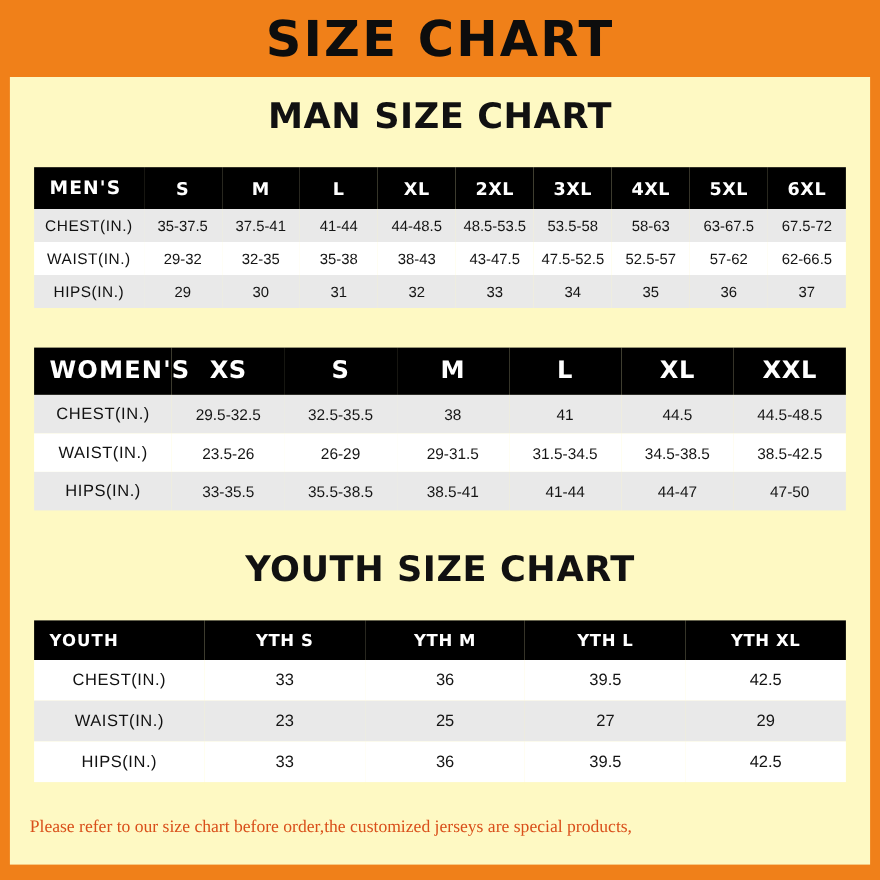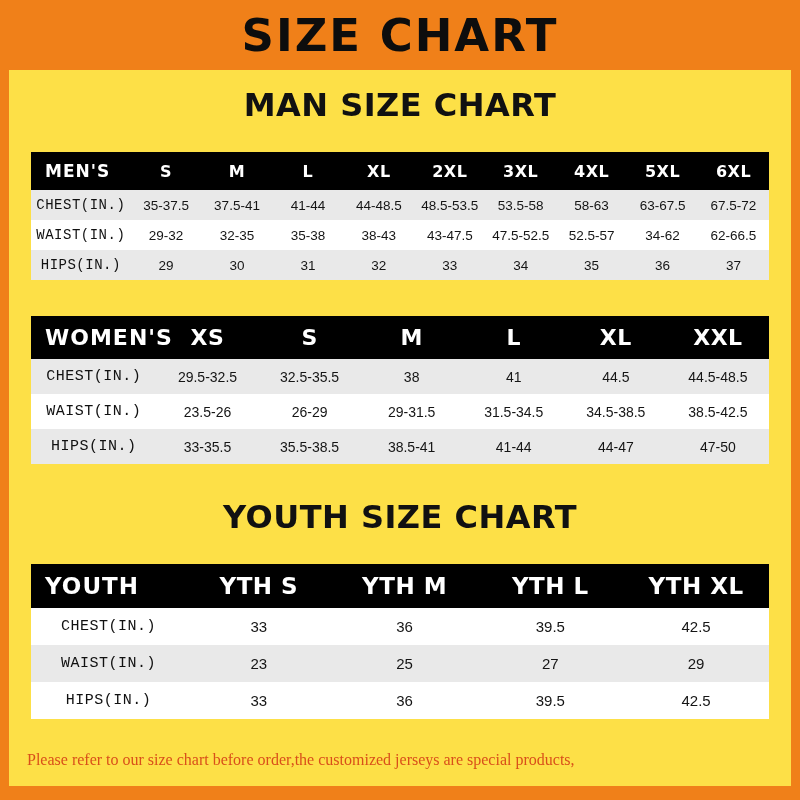--- a/index.html
+++ b/index.html
@@ -10,21 +10,21 @@
     width: 800px;
     height: 800px;
     background: #ffffff;
     font-family: "Liberation Sans", sans-serif;
     overflow: hidden;
   }
   .page {
     position: relative;
     width: 800px;
     height: 800px;
-    background: #fde047;
+    background: #fef9c3;
     box-sizing: border-box;
     border-left: 9px solid #f08019;
     border-right: 9px solid #f08019;
   }
   .banner {
     background: #f08019;
     height: 70px;
     display: flex;
     align-items: center;
     justify-content: center;
@@ -76,33 +76,32 @@
     text-align: center;
     font-size: 13.5px;
     color: #151515;
     padding: 7px 0;
     font-family: "Liberation Sans", sans-serif;
   }
   tbody td.rowhead {
     font-size: 14px;
     letter-spacing: 0.5px;
     color: #111111;
-    font-family: Liberation Mono, monospace;
   }
   tbody tr.odd td { background: #e9e9e9; }
   tbody tr.even td { background: #ffffff; }
 
   
   .men col.c0 { width: 13.5%; }
   .women col.c0 { width: 17%; }
   .women thead th { font-size: 22px; }
   .women tbody td { font-size: 14px; padding: 9px 0; }
   .women tbody td.rowhead { font-size: 15px; }
   .youth col.c0 { width: 21%; }
-  .youth thead th { font-size: 23px; margin-left: 42px; }
+  .youth thead th { font-size: 15px; margin-left: 42px; }
   .youth tbody td { font-size: 15px; padding: 10px 0; }
   .youth tbody td.rowhead { font-size: 15px; }
 
   .notice {
     padding: 12px 18px 0 18px;
     color: #d94f1a;
     font-size: 16px;
     line-height: 1.35;
     font-family: Liberation Serif, serif;
   }
@@ -169,21 +168,21 @@
         </tr>
         <tr class="even">
           <td class="rowhead">WAIST(IN.)</td>
           <td>29-32</td>
           <td>32-35</td>
           <td>35-38</td>
           <td>38-43</td>
           <td>43-47.5</td>
           <td>47.5-52.5</td>
           <td>52.5-57</td>
-          <td>34-62</td>
+          <td>57-62</td>
           <td>62-66.5</td>
         </tr>
         <tr class="odd">
           <td class="rowhead">HIPS(IN.)</td>
           <td>29</td>
           <td>30</td>
           <td>31</td>
           <td>32</td>
           <td>33</td>
           <td>34</td>

